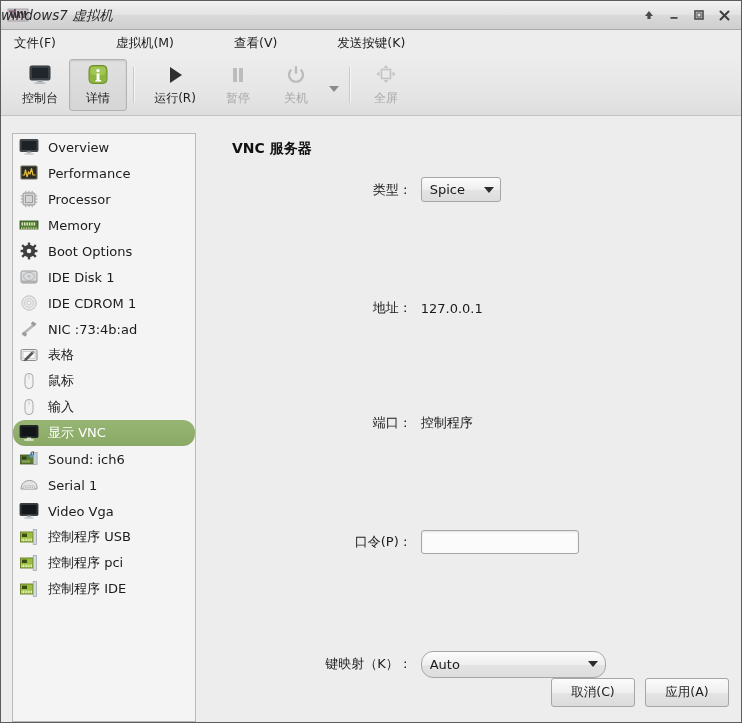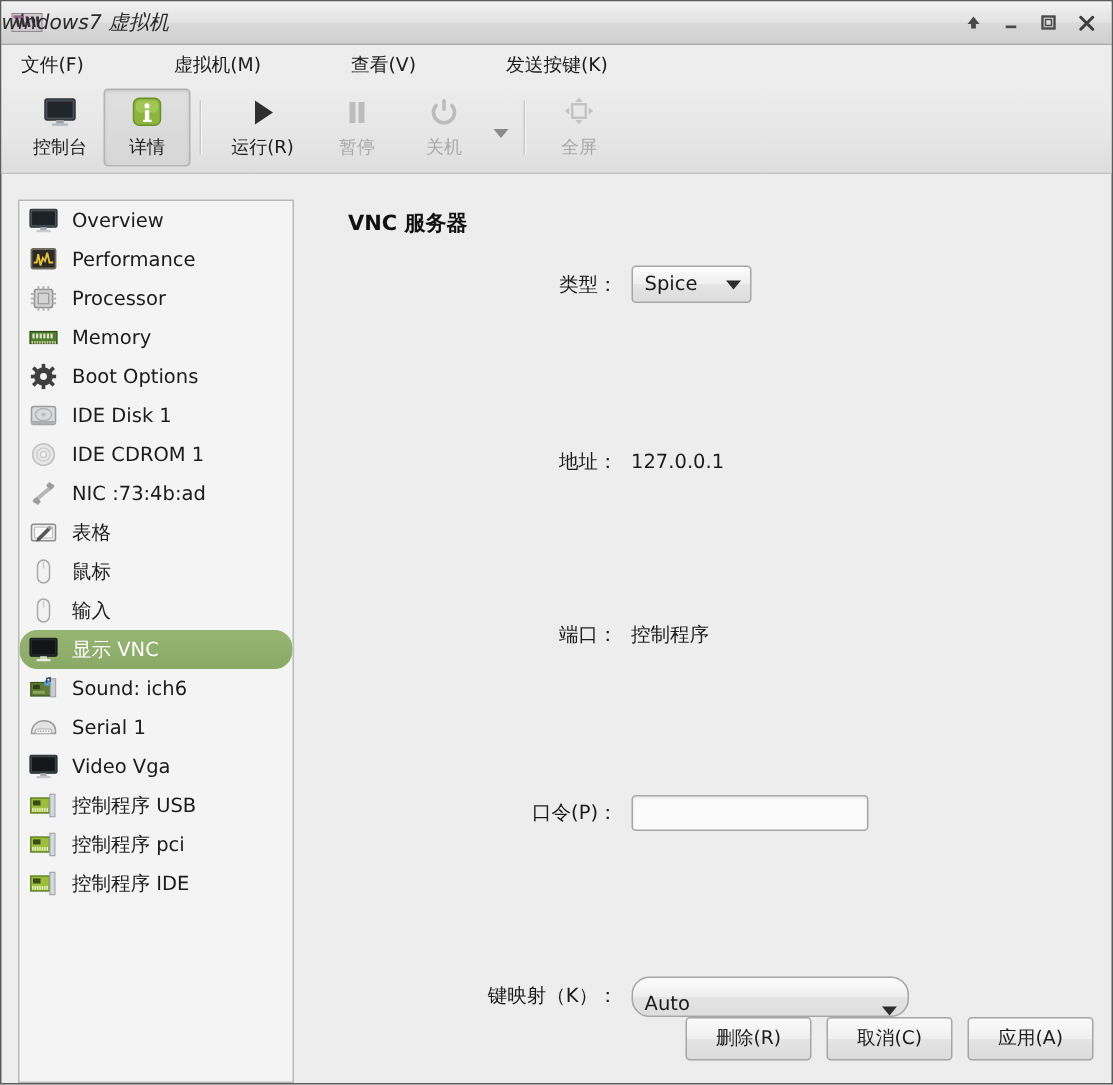--- a/index.html
+++ b/index.html
@@ -241,21 +241,21 @@
     border: 1px solid #a6a6a6;
     border-radius: 3px;
     background: linear-gradient(to bottom, #fcfcfc 0%, #eeeeee 50%, #e4e4e4 51%, #dddddd 100%);
     width: 80px;
     justify-content: space-between;
     box-sizing: border-box;
     font-size: 13px;
   }
   .combo-wide {
     display: flex;
-    align-items: flex-end;
+    align-items: center;
     height: 27px;
     padding: 0 7px 0 8px;
     border: 1px solid #a6a6a6;
     border-radius: 12px;
     background: linear-gradient(to bottom, #fcfcfc 0%, #eeeeee 50%, #e4e4e4 51%, #dddddd 100%);
     width: 185px;
     justify-content: space-between;
     box-sizing: border-box;
     font-size: 13px;
   }
@@ -757,18 +757,17 @@
             <span>Auto</span>
             <span class="caret"></span>
           </div>
         </div>
 
       </div>
     </div>
   </div>
 
   <div class="actionbar">
-    <div class="btn">删除(R)</div>
     <div class="btn">取消(C)</div>
     <div class="btn">应用(A)</div>
   </div>
 
 </div>
 
 </body></html>

